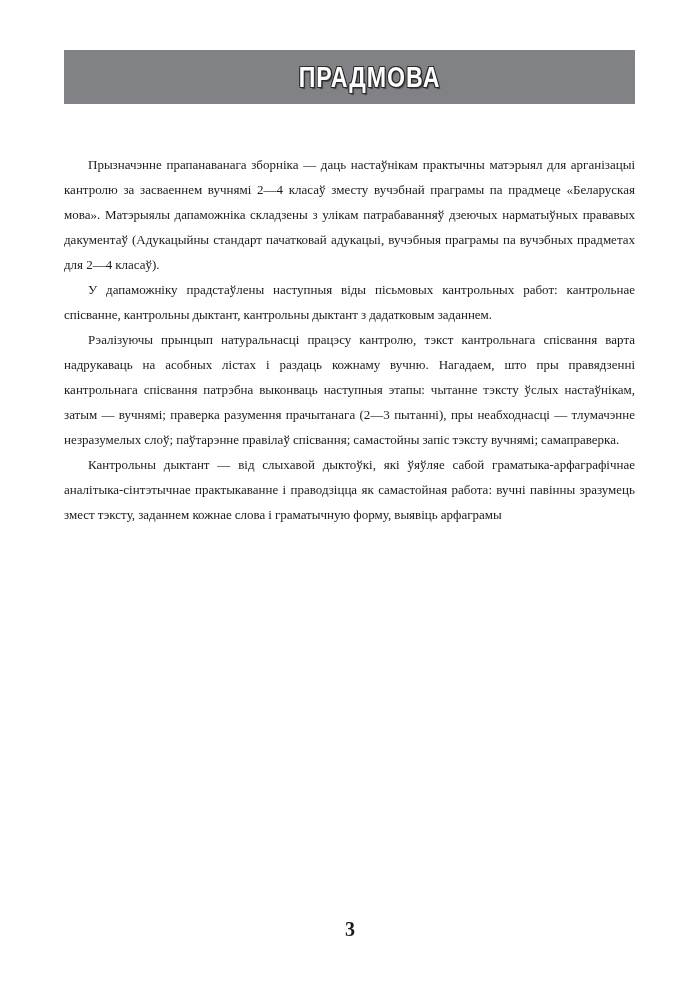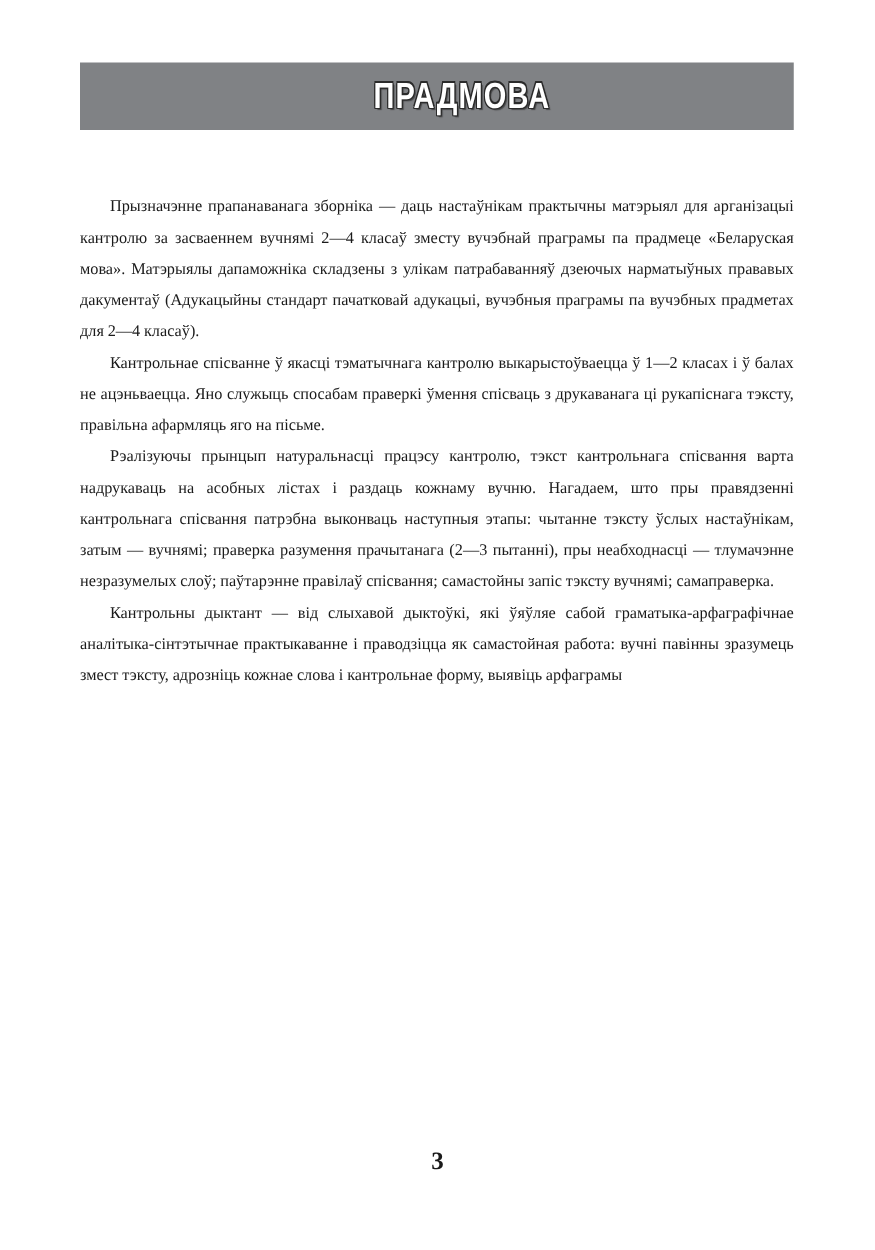--- a/index.html
+++ b/index.html
@@ -85,18 +85,18 @@
 </style>
 </head>
 <body>
 
 <div class="banner">
   <div class="banner-title">ПРАДМОВА</div>
 </div>
 
 <div class="text-column">
   <p class="para">Прызначэнне прапанаванага зборніка — даць настаўнікам практычны матэрыял для арганізацыі кантролю за засваеннем вучнямі 2—4 класаў зместу вучэбнай праграмы па прадмеце «Беларуская мова». Матэрыялы дапаможніка складзены з улікам патрабаванняў дзеючых нарматыўных прававых дакументаў (Адукацыйны стандарт пачатковай адукацыі, вучэбныя праграмы па вучэбных прадметах для 2—4 класаў).</p>
-  <p class="para">Кантрольнае спісванне ў якасці тэматычнага кантролю выкарыстоўваецца ў 1—2 класах і ў балах не ацэньваецца. Яно служыць спосабам праверкі ўмення спісваць з друкаванага ці рукапіснага тэксту, правільна афармляць яго на пісьме.</p>
+  <p class="para">У дапаможніку прадстаўлены наступныя віды пісьмовых кантрольных работ: кантрольнае спісванне, кантрольны дыктант, кантрольны дыктант з дадатковым заданнем.</p>
   <p class="para">Рэалізуючы прынцып натуральнасці працэсу кантролю, тэкст кантрольнага спісвання варта надрукаваць на асобных лістах і раздаць кожнаму вучню. Нагадаем, што пры правядзенні кантрольнага спісвання патрэбна выконваць наступныя этапы: чытанне тэксту ўслых настаўнікам, затым — вучнямі; праверка разумення прачытанага (2—3 пытанні), пры неабходнасці — тлумачэнне незразумелых слоў; паўтарэнне правілаў спісвання; самастойны запіс тэксту вучнямі; самаправерка.</p>
-  <p class="para">Кантрольны дыктант — від слыхавой дыктоўкі, які ўяўляе сабой граматыка-арфаграфічнае аналітыка-сінтэтычнае практыкаванне і праводзіцца як самастойная работа: вучні павінны зразумець змест тэксту, адрозніць кожнае слова і кантрольнае форму, выявіць арфаграмы</p>
+  <p class="para">Кантрольны дыктант — від слыхавой дыктоўкі, які ўяўляе сабой граматыка-арфаграфічнае аналітыка-сінтэтычнае практыкаванне і праводзіцца як самастойная работа: вучні павінны зразумець змест тэксту, заданнем кожнае слова і граматычную форму, выявіць арфаграмы</p>
 </div>
 
 <div class="page-number">3</div>
 
 </body></html>

